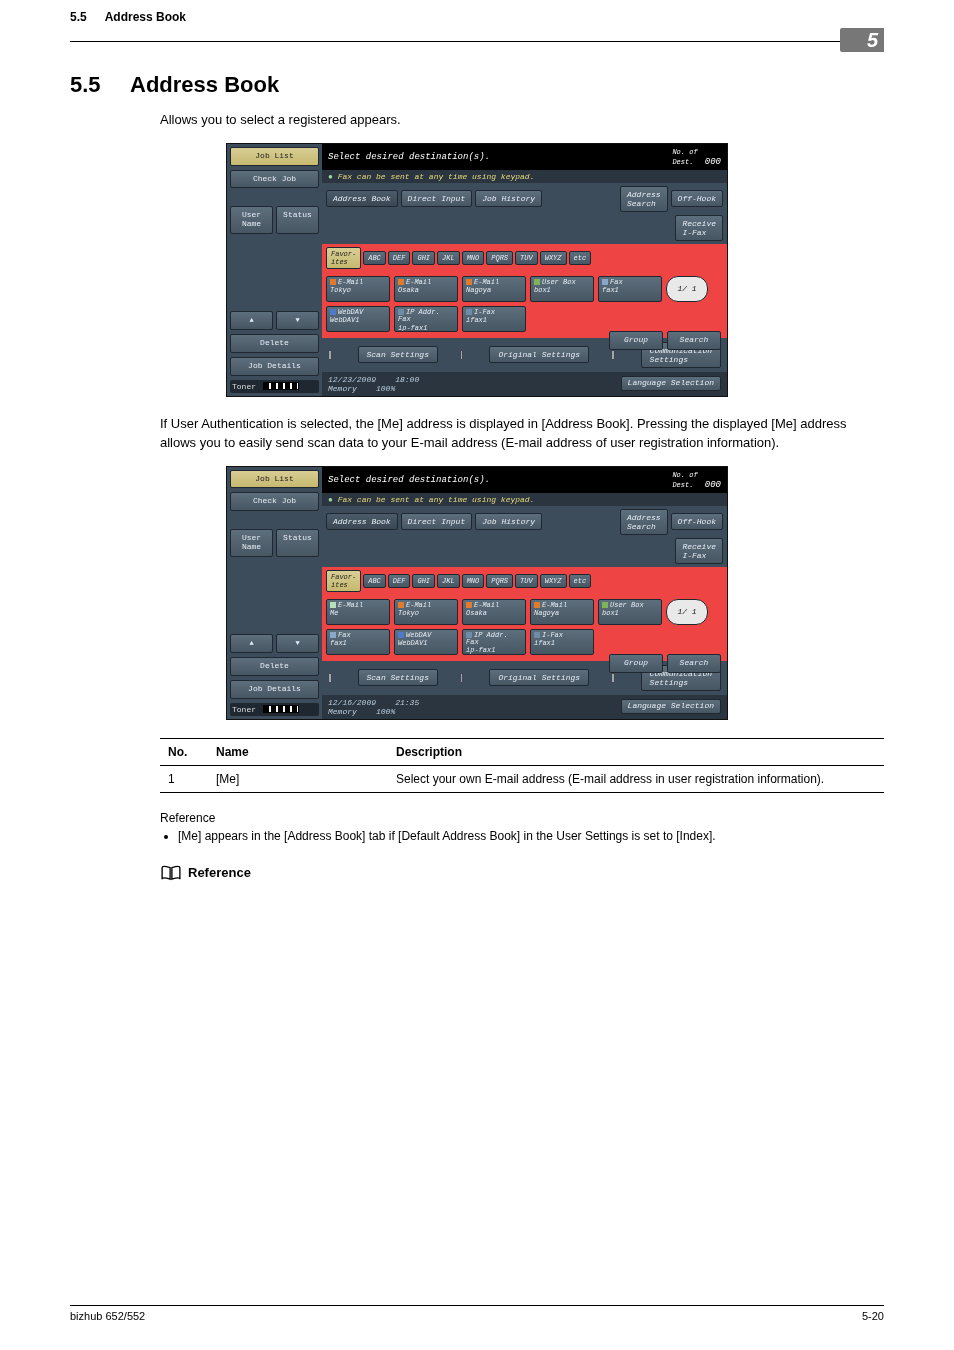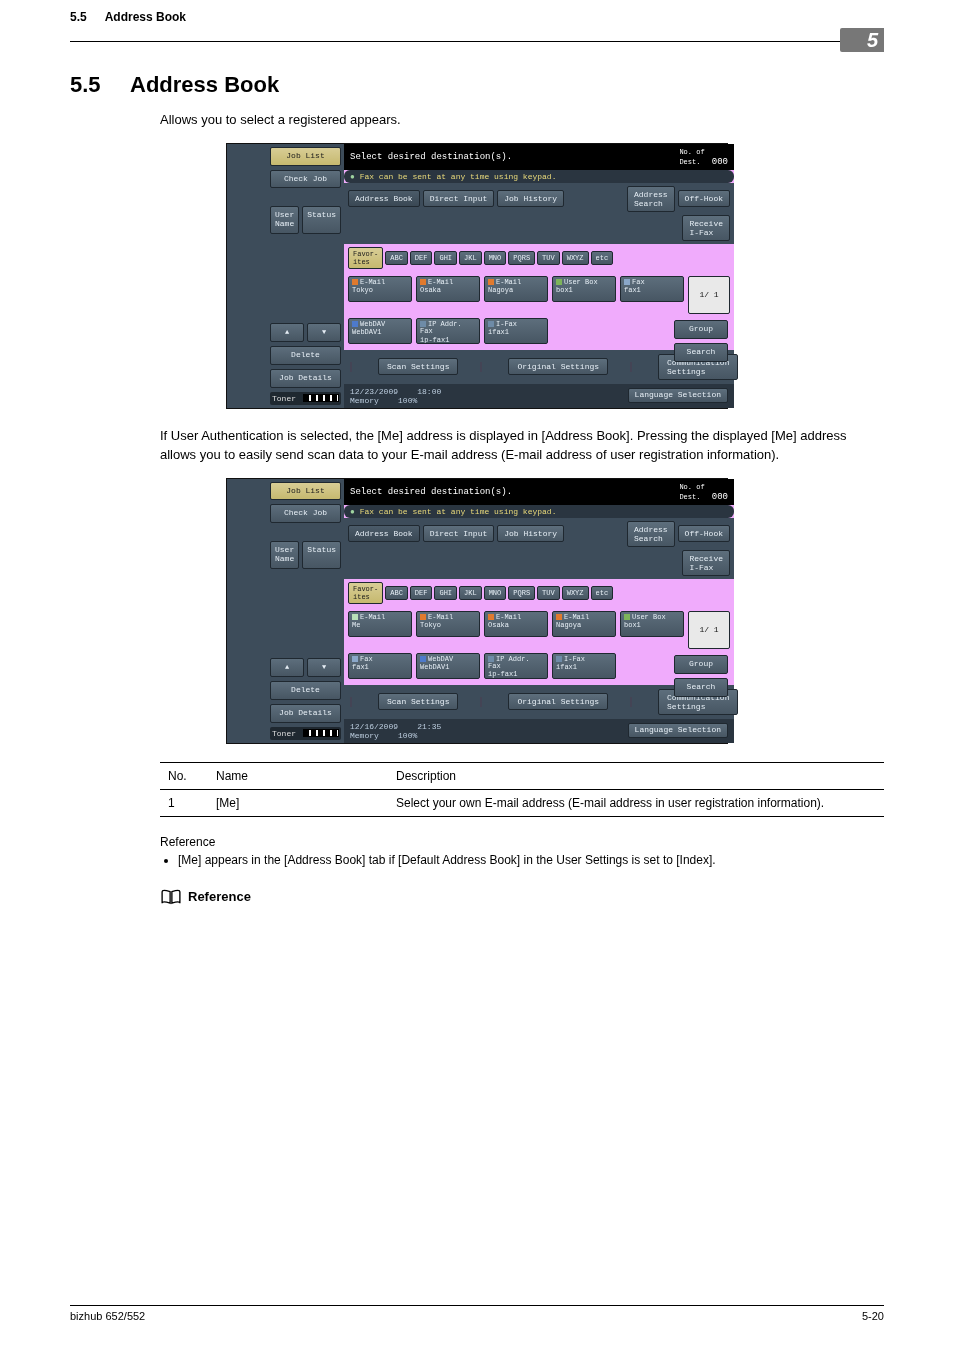--- a/index.html
+++ b/index.html
@@ -56,21 +56,21 @@
   .panel {
     display: inline-block;
     text-align: left;
     border: 1px solid #111;
     background: #3d4c5a;
     font-family: "Courier New", monospace;
     font-size: 9px;
     color: #eaeaea;
     position: relative;
   }
-  .panel-inner { display: flex; margin-left: 40px; }
+  .panel-inner { display: flex; }
   .panel-left {
     width: 95px;
     background: #3d4c5a;
     padding: 3px;
     display: flex;
     flex-direction: column;
     gap: 4px;
   }
   .btn {
     background: linear-gradient(#5d6e7c, #475663);
@@ -78,23 +78,23 @@
     border-radius: 2px;
     padding: 4px 4px;
     color: #e6eef5;
     text-align: center;
     font-size: 8px;
     line-height: 1.1;
   }
   .btn.tan { background: linear-gradient(#d8cd95,#c6b96f); color:#1a1a1a; }
   .spacer { flex: 1; }
   .row { display:flex; gap:3px; }
-  .panel-right { width: 405px; background:#f0abfc; padding:0; }
+  .panel-right { width: 405px; background:#ef4444; padding:0;font-style:italic; }
   .pr-top { background:#000; color:#fff; padding:3px 6px; display:flex; justify-content:space-between; align-items:center; }
-  .pr-msg { background:#2a3540; color:#9fd39f; padding:2px 6px; font-size:8px;border-radius:6px; }
+  .pr-msg { background:#2a3540; color:#9fd39f; padding:2px 6px; font-size:8px; }
   .tabbar { display:flex; gap:3px; padding:3px 4px; background:#3d4c5a; align-items:center;}
   .tab { flex:0 0 auto; padding:3px 6px; border:1px solid #1f2830; border-radius:2px; font-size:8px; background:linear-gradient(#5d6e7c,#475663); color:#e6eef5;}
   .tab.active { background:linear-gradient(#4b5b69,#3a4854); }
   .filterbar { display:flex; gap:2px; padding:3px 4px; flex-wrap:wrap; align-items:center;}
   .chipb { padding:2px 4px; border:1px solid #1f2830; border-radius:2px; font-size:7px; background:linear-gradient(#5d6e7c,#475663); color:#e6eef5;}
   .chipb.active { background:linear-gradient(#d8cd95,#c6b96f); color:#1a1a1a;}
   .grid-area { padding:4px 4px 2px 4px; }
   .addr-row { display:flex; gap:4px; margin-bottom:4px; align-items:stretch;}
   .addr {
     width:64px; height:26px;
@@ -104,34 +104,34 @@
     display:flex; flex-direction:column; gap:1px; overflow:hidden;
   }
   .addr .ic { display:inline-block; width:6px; height:6px; margin-right:2px; vertical-align:middle;}
   .ic.mail { background:#e07a2e;}
   .ic.box  { background:#7db45a;}
   .ic.fax  { background:#8aa7c9;}
   .ic.wdav { background:#4d7acb;}
   .ic.ip   { background:#6e8ba7;}
   .ic.ifax { background:#6e8ba7;}
   .ic.me   { background:#b8e0b8;}
-  .pager { width:42px; height:38px; background:#e9e9e9; color:#111; border:1px solid #1f2830; border-radius:2px; font-size:8px; display:flex; align-items:center; justify-content:center;}
-  .right-col-btns { position:absolute; right:6px; top:150px; display:flex; flex-direction:column; gap:4px;}
+  .pager { width:42px; height:26px; background:#e9e9e9; color:#111; border:1px solid #1f2830; border-radius:12px; font-size:8px; display:flex; align-items:center; justify-content:center;}
+  .right-col-btns { position:absolute; right:6px; top:150px; display:flex; flex-direction:row; gap:4px;}
   .right-col-btns .btn { width:54px; }
   .bottom-tabs { display:flex; gap:22px; padding:4px 6px; background:#3d4c5a; align-items:center;}
   .bottom-tabs .tab { font-size:8px; padding:3px 8px;}
   .status-row { display:flex; justify-content:space-between; align-items:center; background:#2a3540; color:#bcd; padding:3px 6px; font-size:8px;}
   .tstrip { display:inline-block; width:36px; height:8px; background:repeating-linear-gradient(90deg,#000 0 5px,#fff 5px 7px); border:1px solid #000; vertical-align:middle; margin-left:4px;}
   .lead-line { display:inline-flex; align-items:center; position:absolute; }
   .lead-line .num { font-size:13px; color:#000; font-family:Arial; margin-right:6px;}
   .lead-line .bar { height:1px; background:#000; }
   .h2 { font-size:15px; font-weight:bold; margin:0 0 6px 90px; }
   table.desc { border-collapse:collapse; width: calc(100% - 90px); margin-left:90px; margin-top:10px;}
   table.desc th, table.desc td { border-top:1px solid #000; border-bottom:1px solid #000; padding:6px 8px; font-size:12px; text-align:left; vertical-align:top;}
-  table.desc th { font-weight:normal; }
+  table.desc th { font-weight:bold; }
   .col-no { width:48px;}
   .col-item{ width:180px;}
   .ref-block { margin-left:90px; margin-top:18px; font-size:12px;}
   .ref-block ul { margin:4px 0 0 0; padding-left:18px;}
   .ref2 { margin-left:90px; margin-top:22px;}
   .ref2 .hdr { display:flex; align-items:center; gap:6px; font-weight:bold; font-size:13px;}
   .ref2 .book { width:22px; height:16px; }
   .ref2 .body { font-style:italic; font-size:12px; margin-top:2px;}
   .page-footer {
     position:absolute; bottom:28px; left:70px; right:70px;

